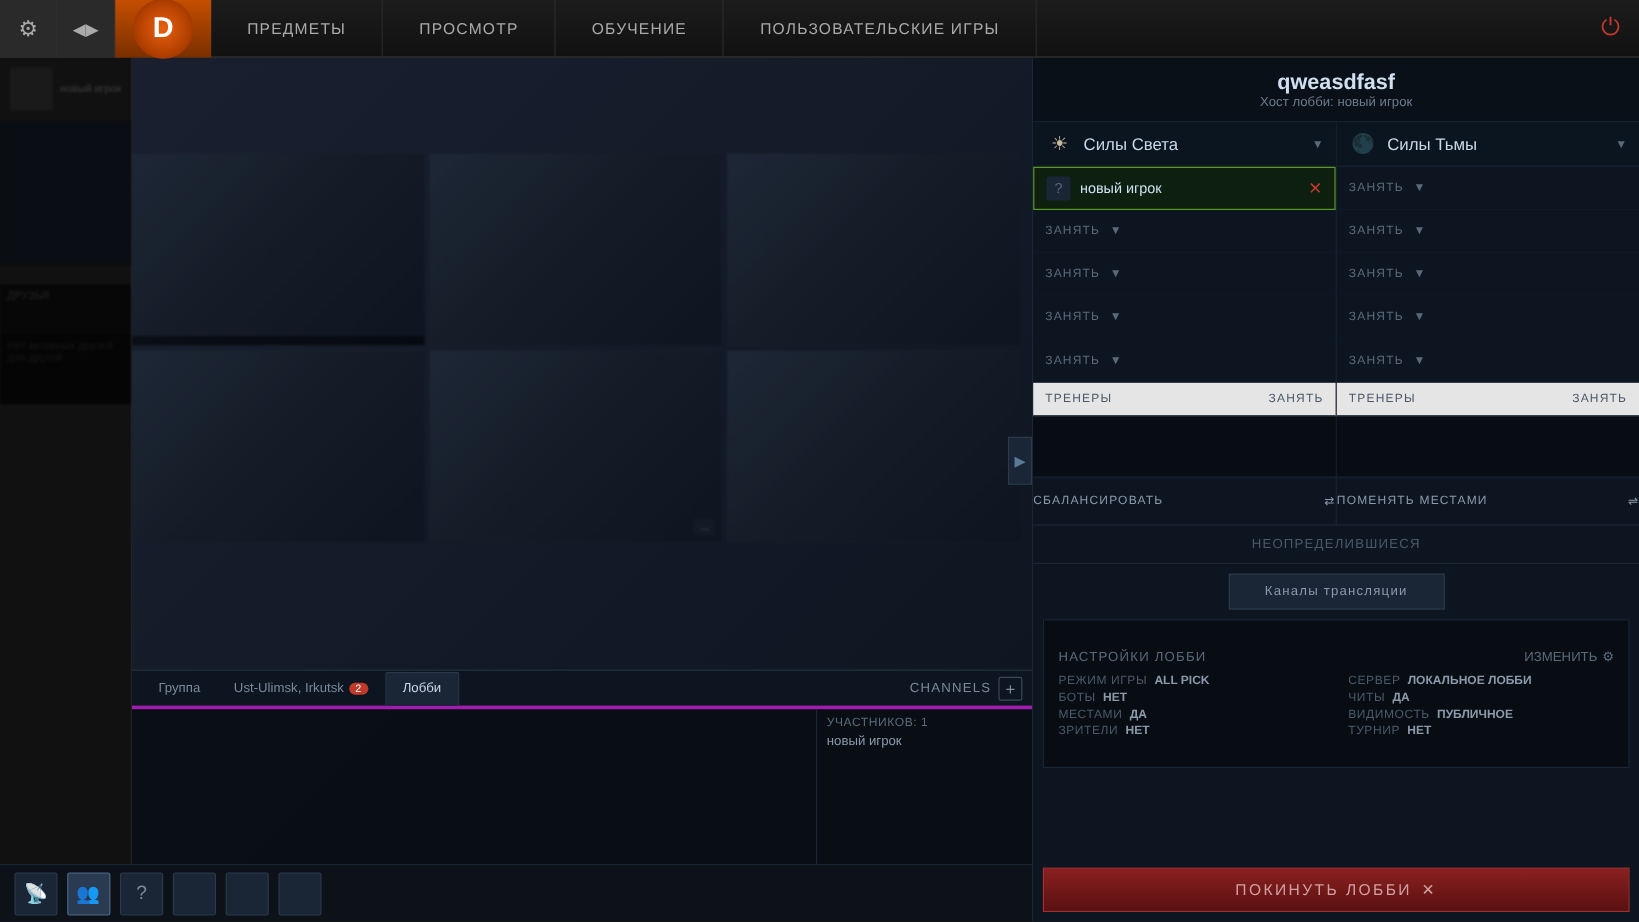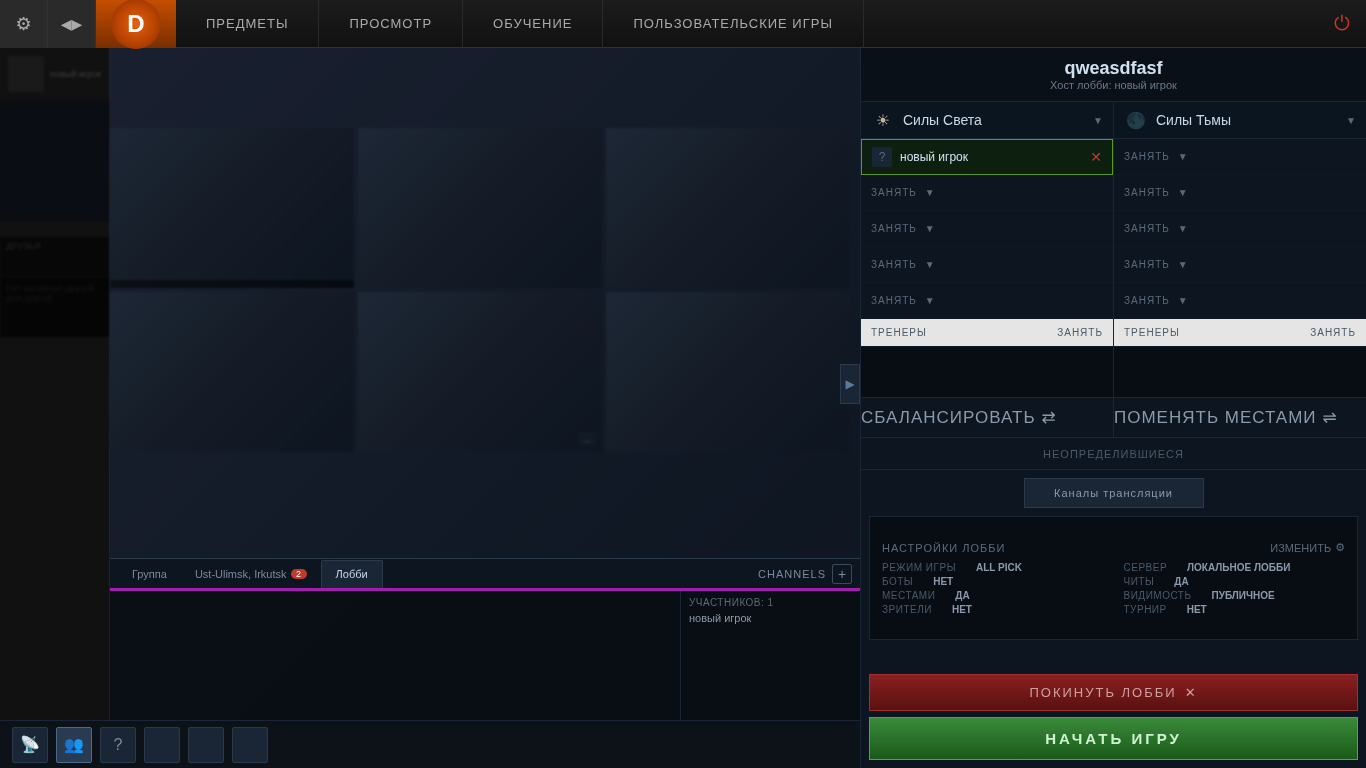--- a/index.html
+++ b/index.html
@@ -422,22 +422,22 @@
     
     .action-buttons {
       display: flex;
       height: 40px;
       border-bottom: 1px solid #1a2535;
     }
     .action-btn {
       flex: 1;
       display: flex;
       align-items: center;
-      justify-content: flex-start;
-      font-size: 17px;
+      justify-content: space-between;
+      font-size: 10px;
       letter-spacing: 1px;
       color: #8a9aaa;
       cursor: pointer;
       border-right: 1px solid #1a2535;
       gap: 6px;
     }
     .action-btn:last-child { border-right: none; }
 
     
     .undecided-row {
@@ -498,21 +498,21 @@
       gap: 4px;
     }
     .settings-grid {
       display: grid;
       grid-template-columns: 1fr 1fr;
       gap: 3px 20px;
     }
     .settings-row {
       display: flex;
       align-items: center;
-      gap: 20px;
+      gap: 6px;
       font-size: 10px;
     }
     .settings-key {
       color: #4a5a6a;
       letter-spacing: 0.5px;
     }
     .settings-val {
       color: #8a9aaa;
       font-weight: bold;
     }
@@ -827,15 +827,14 @@
         <span class="settings-val">НЕТ</span>
       </div>
     </div>
   </div>
 
   <div class="bottom-buttons">
     <div class="leave-btn">
       <span>ПОКИНУТЬ ЛОББИ</span>
       <span>✕</span>
     </div>
-    <div class="start-btn">НАЧАТЬ ИГРУ</div>
   </div>
 </div>
 
 </body></html>

